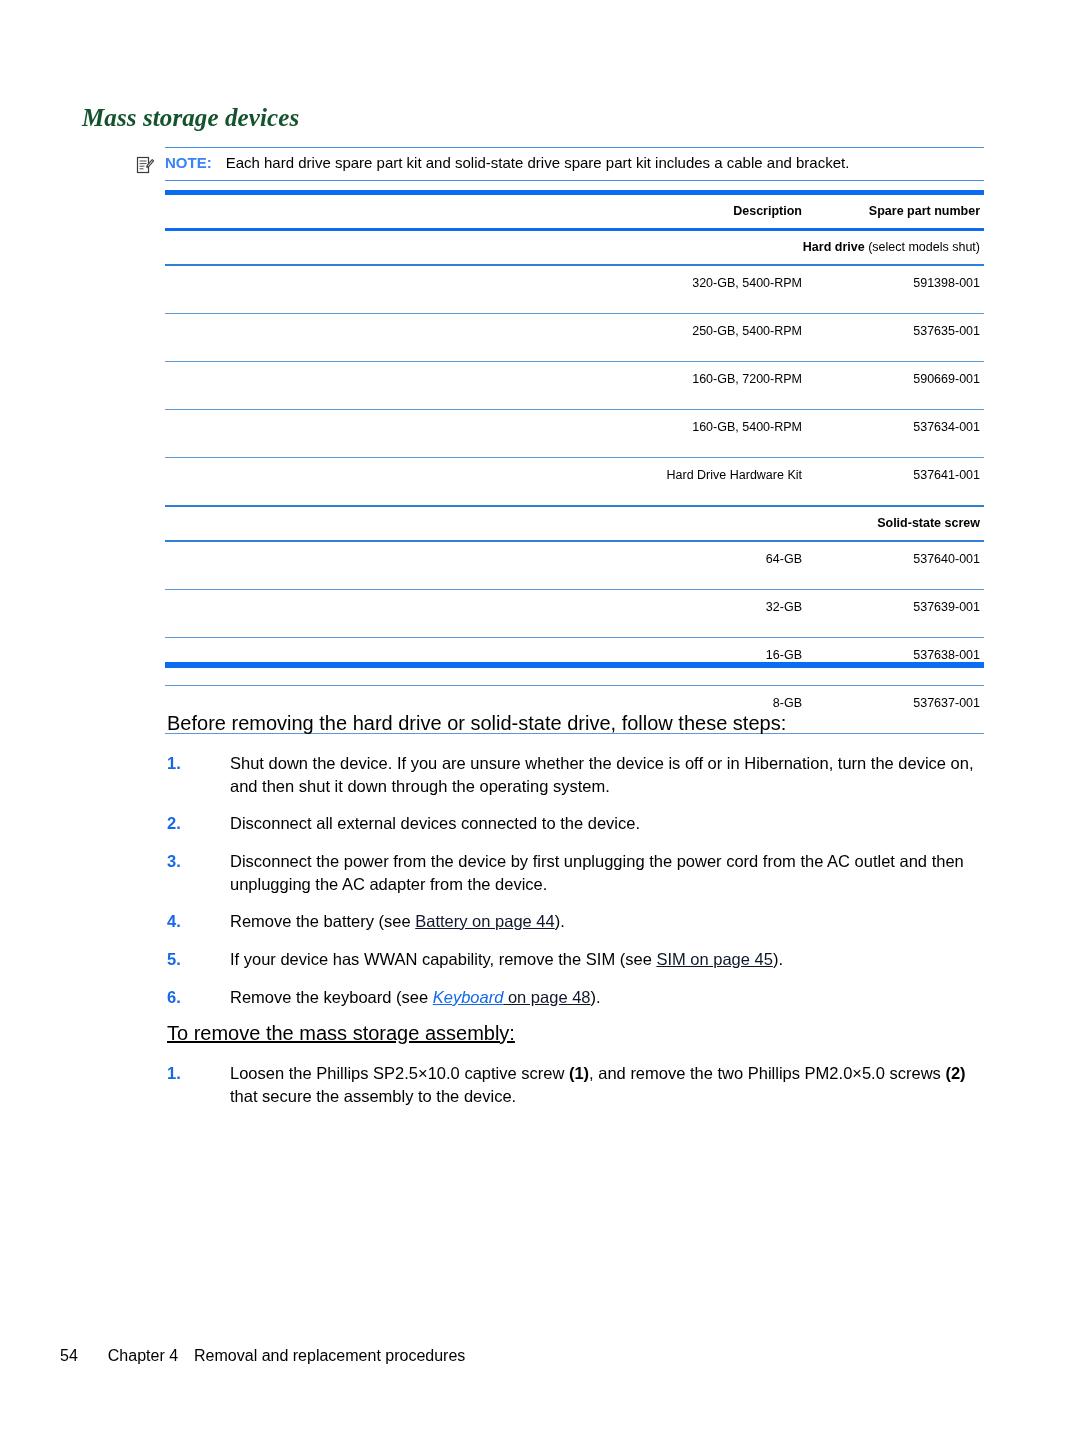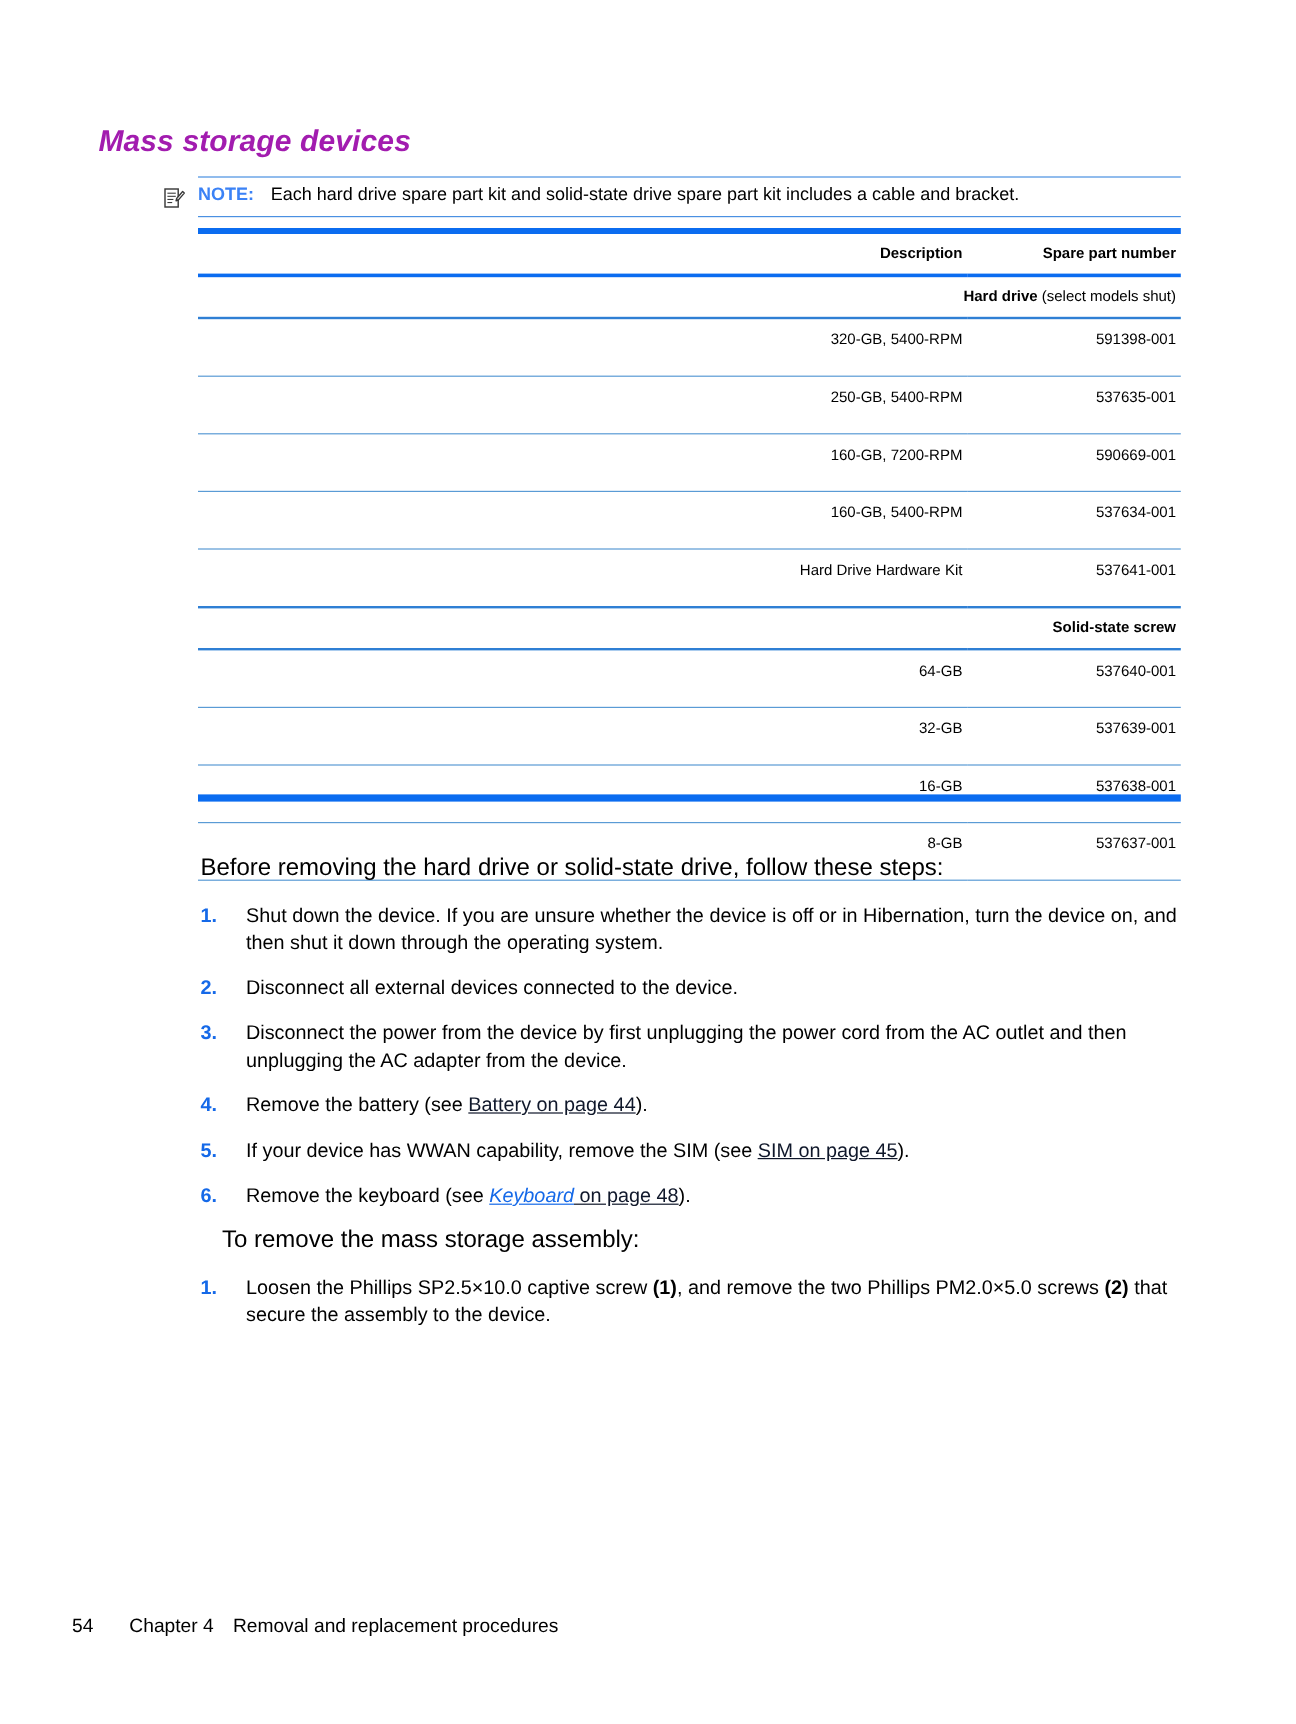--- a/index.html
+++ b/index.html
@@ -22,22 +22,23 @@
   }
 
   
   .page-title {
     position: absolute;
     left: 82px;
     top: 104px;
     font-size: 25px;
     font-weight: bold;
     font-style: italic;
-    color: #a21caf;
+    color: #14532d;
     letter-spacing: 0.1px;
+    font-family: Liberation Serif, serif;
   }
 
   
   .note {
     position: absolute;
     left: 165px;
     top: 147px;
     width: 819px;
     border-top: 1.5px solid #4a90e2;
     border-bottom: 1.5px solid #4a90e2;
@@ -140,36 +141,36 @@
     top: 0;
     width: 1080px;
   }
   .para {
     position: absolute;
     font-size: 20px;
     line-height: 1.35;
     color: #000;
   }
   .lead-para { left: 167px; top: 710px; width: 830px; }
-  .mid-para  { left: 185px; top: 1020px; width: 830px; }
+  .mid-para  { left: 167px; top: 1020px; width: 830px; text-decoration: underline; }
 
   .step {
     position: absolute;
     display: flex;
     font-size: 16.5px;
     line-height: 1.38;
     color: #000;
   }
   .step .num {
     color: #1569e8;
     font-weight: bold;
     width: 38px;
     flex: 0 0 38px;
   }
-  .step .txt { flex: 1 1 auto; }
+  .step .txt { flex: 1 1 auto; margin-left: 25px; }
 
   .lnk {
     color: #1569e8;
     text-decoration: underline;
   }
   .lnk.ital { font-style: italic; text-decoration: underline; }
   .lnk-plain {
     color: #0f172a;
     text-decoration: underline;
   }

